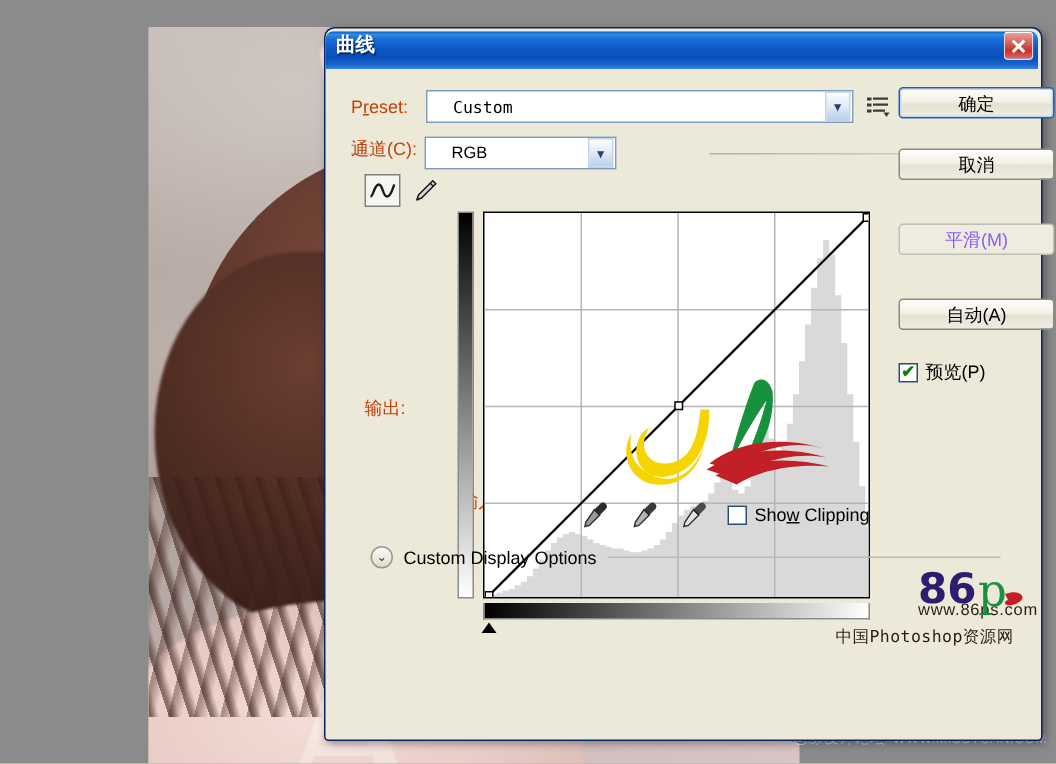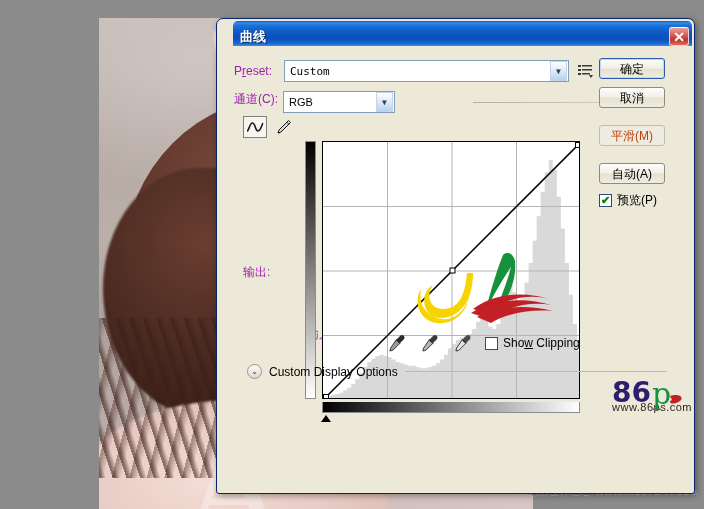--- a/index.html
+++ b/index.html
@@ -95,75 +95,75 @@
   
   #dialog {
     position: absolute; left: 216px; top: 18px;
     width: 479px; height: 476px;
     background: #ece9d8;
     border: 1px solid #0a246a;
     border-radius: 7px 7px 3px 3px;
     box-shadow: 2px 2px 6px rgba(0,0,0,.35);
   }
   #titlebar {
-    height: 25px; margin: 2px 2px 0 16px;
+    height: 25px; margin: 2px 2px 0 0;
     border-radius: 5px 5px 0 0;
     background: linear-gradient(to bottom,
       #0b5fc6 0%, #2f8be8 8%, #1b72db 18%, #0d59c6 45%,
       #0a4fbb 70%, #1765cd 88%, #3b8ae8 100%);
-    display: flex; align-items: flex-end;
+    display: flex; align-items: flex-start;
     padding: 0 3px 0 7px;
   }
   #title-text {
     color: #fff; font-size: 13px; font-weight: bold;
     text-shadow: 1px 1px 1px rgba(0,0,0,.55);
     flex: 1;
   }
   #close-btn {
     width: 20px; height: 19px; border-radius: 3px;
     background: linear-gradient(to bottom,#e8a09b,#d6625c 40%,#c0332c 70%,#e06a63 100%);
     border: 1px solid #f3cfcd; border-top-color:#fff;
     display: flex; align-items: center; justify-content: center;
     color: #fff; font-size: 14px; font-weight: bold; line-height: 1;
     cursor: pointer; font-family: "Liberation Sans", sans-serif;
   }
   #body { position: relative; padding: 0; height: 449px; }
 
-  .lbl { font-size: 12px; color: #a21caf; }
+  .lbl { font-size: 12px; color: #c2410c; }
   .lbl u { text-decoration: underline; }
 
   
   #preset-row { position: absolute; left: 17px; top: 14px; display: flex; align-items: center; }
   #preset-label { width: 50px; font-size: 12px; }
   .combo {
     height: 22px; background: #fff;
     border: 1px solid #7f9db9;
     display: flex; align-items: center;
     font-family: "DejaVu Sans Mono", monospace;
     font-size: 11px; color: #000; padding-left: 5px;
     position: relative;
   }
-  .combo .val { flex: 1; }
+  .combo .val { flex: 1; margin-left: 12px; }
   .combo .arrow {
     width: 17px; height: 20px; margin: 0 1px 0 0;
     background: linear-gradient(to bottom,#fdfefe,#dfeaf7 50%,#b9d1ec 100%);
     border: 1px solid #c3d3e8;
     display: flex; align-items: center; justify-content: center;
     color: #20456e; font-size: 8px;
   }
   #preset-combo { width: 285px; }
   #preset-menu-btn {
     margin-left: 9px; width: 16px; height: 16px; cursor: pointer;
     display: flex; flex-direction: column; justify-content: center;
   }
 
   
   #channel-row { position: absolute; left: 17px; top: 45px; display: flex; align-items: flex-start; }
   #channel-label { font-size: 12px; margin-right: 5px; }
-  #channel-combo { width: 112px; gap: 42px; }
+  #channel-combo { width: 128px; gap: 42px; }
   #channel-combo .val { font-family: "Liberation Sans", sans-serif; font-size: 11px; }
 
   
   .grp-line {
     position: absolute; height: 1px;
     background: linear-gradient(to right, #b3b0a3, #d9d6cb);
   }
 
   
   #tools { position: absolute; left: 26px; top: 70px; display: flex; gap: 4px; align-items: center; }
@@ -243,29 +243,29 @@
     border: 1px solid #9b988b;
     display: flex; align-items: center; justify-content: center;
     font-size: 8px; color: #333; cursor: pointer;
   }
   #cdo-label { font-size: 12px; white-space: nowrap; }
   #cdo-rule { flex: 1; height: 1px; background: #bdbaae; }
 
   
   #btncol { position: absolute; right: 13px; top: 12px; width: 82px; }
   .btn {
-    display: block; width: 66px; height: 21px; margin-bottom: 8px;
+    display: block; width: 104px; height: 21px; margin-bottom: 20px;
     font-size: 12px; color: #000;
     background: linear-gradient(to bottom,#fdfdfc 0%,#f3f1e6 45%,#e5e2d2 55%,#efedE2 100%);
     border: 1px solid #8d8b7f; border-radius: 3px;
     cursor: pointer; line-height: 19px; text-align: center;
     font-family: "Liberation Sans", sans-serif;
   }
   .btn.default { border: 1px solid #2a5db0; box-shadow: inset 0 0 0 1px #c3d6ef; }
-  .btn.disabled { color: #c2410c; border-color: #c0beb3;
+  .btn.disabled { color: #8b5cf6; border-color: #c0beb3;
     background: linear-gradient(to bottom,#f4f2e9,#ecead f 60%,#eceadf 100%);
     background: #eeece1; cursor: default; }
   #btn-gap { height: 9px; }
   #preview-row {
     display: flex; align-items: center; gap: 5px;
     margin-top: 4px; font-size: 12px;
   }
   .cbox.checked { color: #0a7d0a; }
 </style>
 </head>
@@ -381,20 +381,21 @@
 
     <svg id="logo" viewBox="0 0 210 90">
       <path d="M66 22 C66 62 40 70 28 66 C14 61 14 40 26 34 C18 46 24 58 36 58 C52 58 58 44 60 22 Z" fill="#f5d400"></path>
       <path d="M14 38 C6 50 12 70 30 72 C48 74 60 60 62 46 C56 66 40 72 28 66 C14 60 12 48 14 38 Z" fill="#f5d400"></path>
       <path d="M96 4 C88 24 82 46 78 62 C86 44 96 28 104 16 C100 32 92 52 86 64 C100 52 110 30 108 10 C106 2 100 0 96 4 Z" fill="#18913f"></path>
       <path d="M66 58 C86 42 118 40 142 48 C122 42 96 48 80 62 Z" fill="#c22026"></path>
       <path d="M64 62 C86 48 118 46 144 54 C124 50 98 56 82 68 Z" fill="#c22026"></path>
       <path d="M70 66 C92 54 122 54 146 60 C124 58 100 62 84 72 Z" fill="#c22026"></path>
     </svg>
     <div id="logo-text">www.86ps.com</div>
+    <div id="logo-text2">中国Photoshop资源网</div>
     <svg style="position:absolute;left:395px;top:330px;" width="80" height="34" viewBox="0 0 80 34">
       <text x="0" y="26" font-family="DejaVu Sans, sans-serif" font-size="28" font-weight="bold" fill="#2e1d6e">86</text>
       <text x="40" y="28" font-family="DejaVu Serif, serif" font-size="30" fill="#18913f">p</text>
       <path d="M58 20 C70 16 74 24 64 27 C58 29 56 25 60 24" fill="#c22026"></path>
     </svg>
 
     <div id="droppers">
       <svg class="dropper" width="17" height="18" viewBox="0 0 17 18">
         <path d="M11.5 1.5 a2.6 2.6 0 0 1 3.6 3.6 l-4.2 4.2 l-3.6 -3.6 z" fill="#2b2b2b"></path>
         <path d="M7.3 5.7 l3.6 3.6 l-7.0 7.0 l-3.0 0.7 l0.7 -3.0 z" fill="#9a9a9a" stroke="#2b2b2b" stroke-width="0.9"></path>

